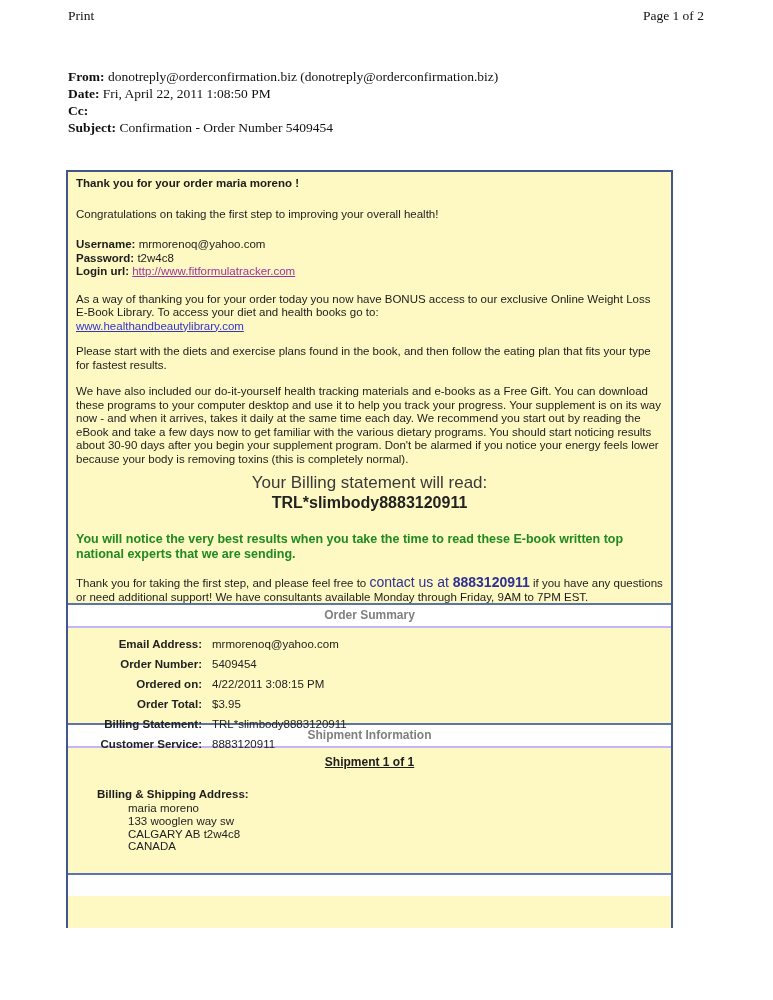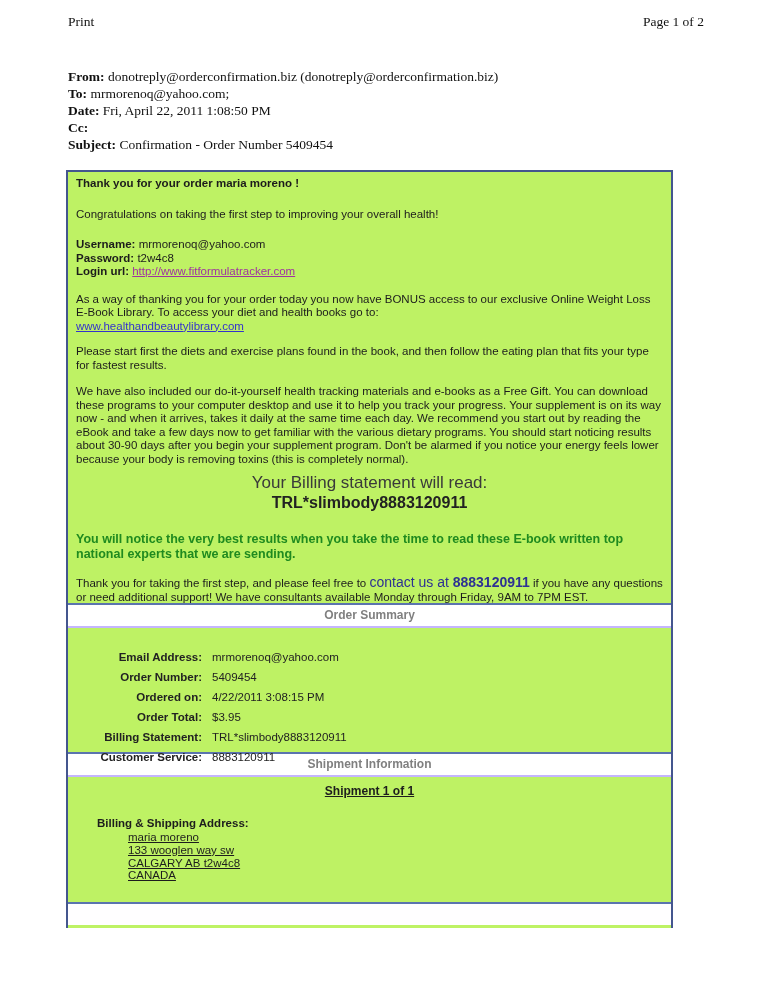--- a/index.html
+++ b/index.html
@@ -6,32 +6,32 @@
   body{
     width:773px;height:1000px;position:relative;background:#ffffff;
     font-family:"Liberation Sans",sans-serif;color:#1d1d1d;overflow:hidden;
   }
   
   .print-header,.print-footer{
     position:absolute;left:68px;right:69px;display:flex;
     justify-content:space-between;font-family:"Liberation Serif",serif;
     font-size:13.5px;color:#111;
   }
-  .print-header{top:14px;}
+  .print-header{top:8px;}
   .print-footer{top:1002px;gap:30px;}
   
   .email-headers{
     position:absolute;left:68px;top:68px;right:68px;
     font-family:"Liberation Serif",serif;font-size:13.5px;line-height:17px;color:#111;
   }
   .email-headers b{font-weight:bold;}
   
   .mail-box{
     position:absolute;left:66px;top:170px;width:607px;height:758px;
-    box-sizing:border-box;border:2px solid #44568e;border-bottom:none;background:#bef264;
+    box-sizing:border-box;border:2px solid #44568e;border-bottom:none;background:#fef9c3;
   }
   .letter{
     height:431px;box-sizing:border-box;padding:5px 8px;
     font-size:11.5px;line-height:13.5px;color:#1c1c1c;
   }
   .letter p{margin:0;}
   .greeting{font-weight:bold;}
   .congrats{margin-top:17px !important;}
   .credentials{margin-top:17px;}
   .credentials b{font-weight:bold;}
@@ -46,43 +46,42 @@
   .green-note{margin-top:20px !important;color:#1f8a1f;font-weight:bold;font-size:12.5px;line-height:14.5px;}
   .closing{margin-top:15px !important;}
   .contact-link{color:#2d3193;font-size:14px;cursor:pointer;}
   .contact-phone{color:#2d3193;font-size:14px;font-weight:bold;}
   
   .section-header{
     box-sizing:border-box;height:25px;border-top:2px solid #5b74ae;border-bottom:2px solid #c4b5fd;
     text-align:center;color:#808080;font-weight:bold;font-size:12px;line-height:21px;background:#fff;
   }
   
-  .summary-rows{height:124px;box-sizing:border-box;padding-top:19px;font-size:11.5px;}
+  .summary-rows{height:95px;box-sizing:border-box;padding-top:6px;font-size:11.5px;}
   .sum-row{display:flex;line-height:20px;}
   .sum-label{width:134px;text-align:right;font-weight:bold;color:#222;}
   .sum-value{margin-left:10px;color:#222;}
   
   .shipment-section{height:125px;box-sizing:border-box;padding-top:8px;font-size:11.5px;line-height:13px;}
   .shipment-label{text-align:center;font-weight:bold;text-decoration:underline;font-size:12px;}
   .address-label{margin:19px 0 1px 29px;font-weight:bold;}
   .address-lines{margin-left:60px;}
-  .address-lines div{line-height:12.8px;text-decoration:underline;}
+  .address-lines div{line-height:12.8px;}
   .stub{height:21px;border-top:2px solid #5b74ae;background:#fffeff;}
 </style>
 </head>
 <body>
 
 <div class="print-header">
   <span>Print</span>
   <span>Page 1 of 2</span>
 </div>
 
 <div class="email-headers">
   <div><b>From:</b> <span>donotreply@orderconfirmation.biz (donotreply@orderconfirmation.biz)</span></div>
-  <div><b>To:</b> <span>mrmorenoq@yahoo.com;</span></div>
   <div><b>Date:</b> <span>Fri, April 22, 2011 1:08:50 PM</span></div>
   <div><b>Cc:</b> <span></span></div>
   <div><b>Subject:</b> <span>Confirmation - Order Number 5409454</span></div>
 </div>
 
 <div class="mail-box">
 
   <div class="letter">
     <p class="greeting">Thank you for your order maria moreno !</p>
     <p class="congrats">Congratulations on taking the first step to improving your overall health!</p>
@@ -90,21 +89,21 @@
     <div class="credentials">
       <div><b>Username:</b> <span>mrmorenoq@yahoo.com</span></div>
       <div><b>Password:</b> <span>t2w4c8</span></div>
       <div><b>Login url:</b> <a class="link-purple">http://www.fitformulatracker.com</a></div>
     </div>
 
     <p class="bonus"><span>As a way of thanking you for your order today you now have BONUS access to our exclusive Online Weight Loss E-Book Library. To access your diet and health books go to:</span><br>
       <a class="link-blue">www.healthandbeautylibrary.com</a>
     </p>
 
-    <p class="start">Please start first the diets and exercise plans found in the book, and then follow the eating plan that fits your type for fastest results.</p>
+    <p class="start">Please start with the diets and exercise plans found in the book, and then follow the eating plan that fits your type for fastest results.</p>
 
     <p class="gift">We have also included our do-it-yourself health tracking materials and e-books as a Free Gift.  You can download these programs to your computer desktop and use it to help you track your progress.  Your supplement is on its way now - and when it arrives, takes it daily at the same time each day.  We recommend you start out by reading the eBook and take a few days now to get familiar with the various dietary programs.  You should start noticing results about 30-90 days after you begin your supplement program.  Don't be alarmed if you notice your energy feels lower because your body is removing toxins (this is completely normal).</p>
 
     <div class="billing-read">
       <div class="billing-read-1">Your Billing statement will read:</div>
       <div class="billing-read-2">TRL*slimbody8883120911</div>
     </div>
 
     <p class="green-note">You will notice the very best results when you take the time to read these E-book written top national experts that we are sending.</p>
 

